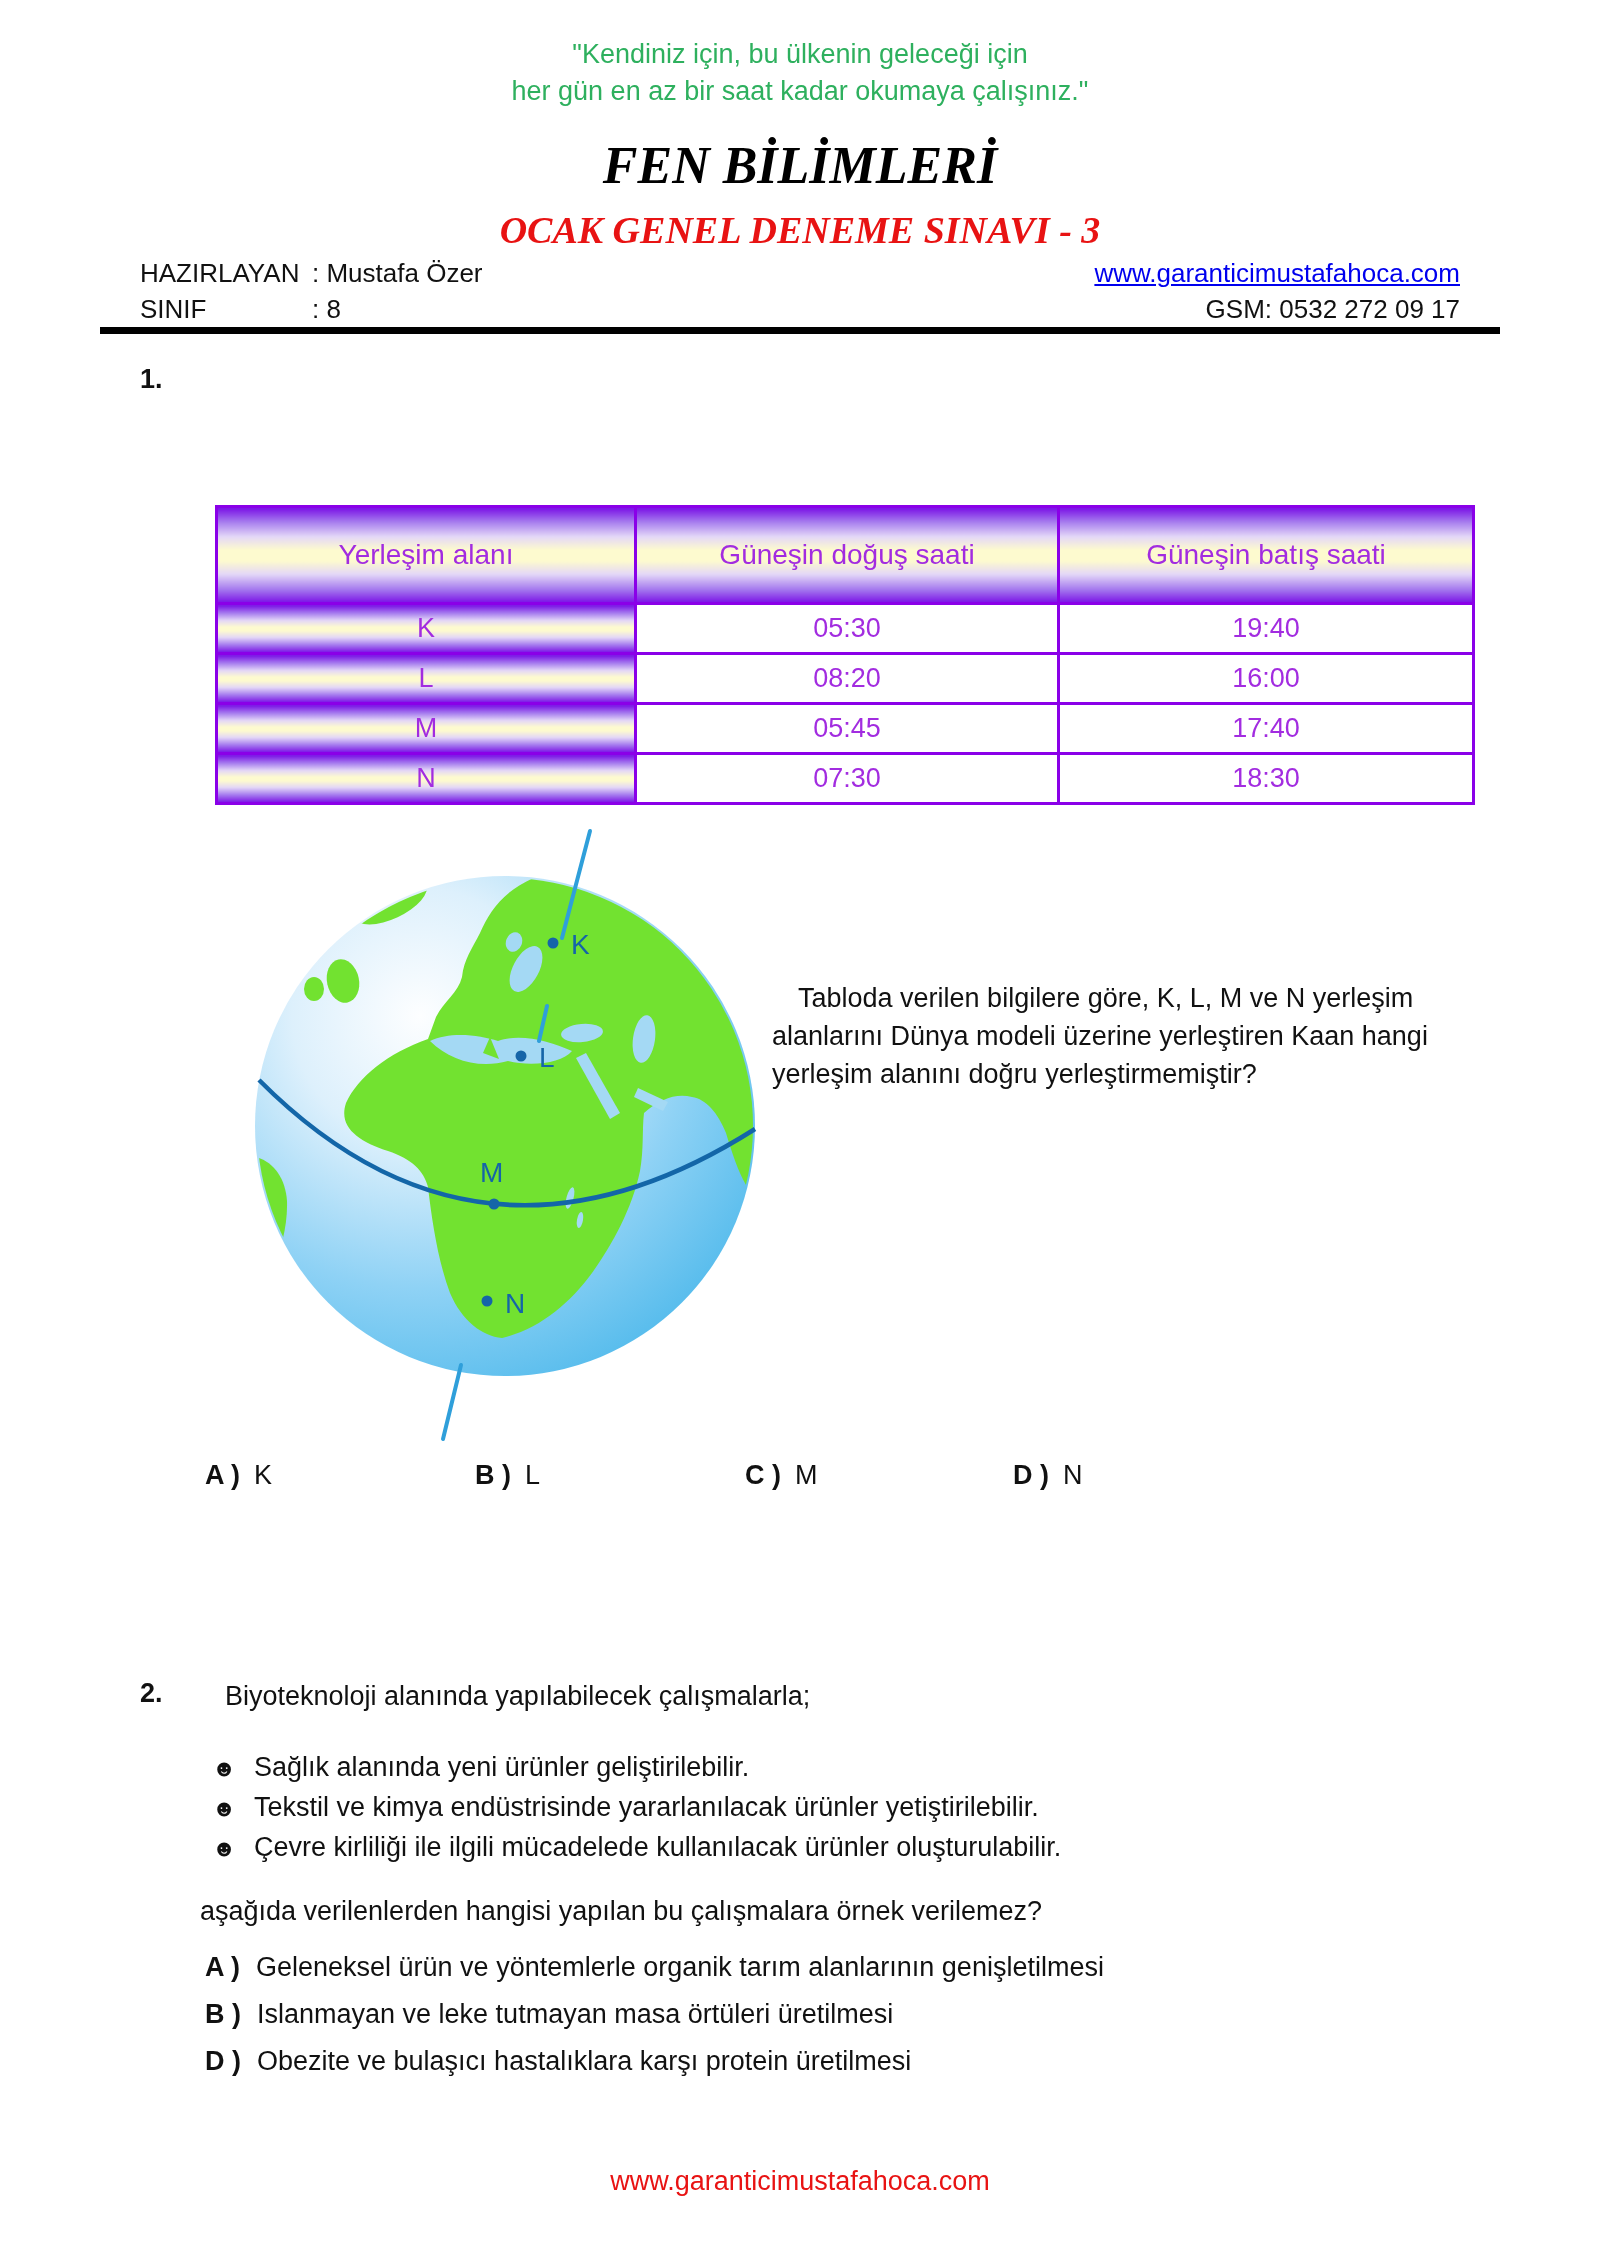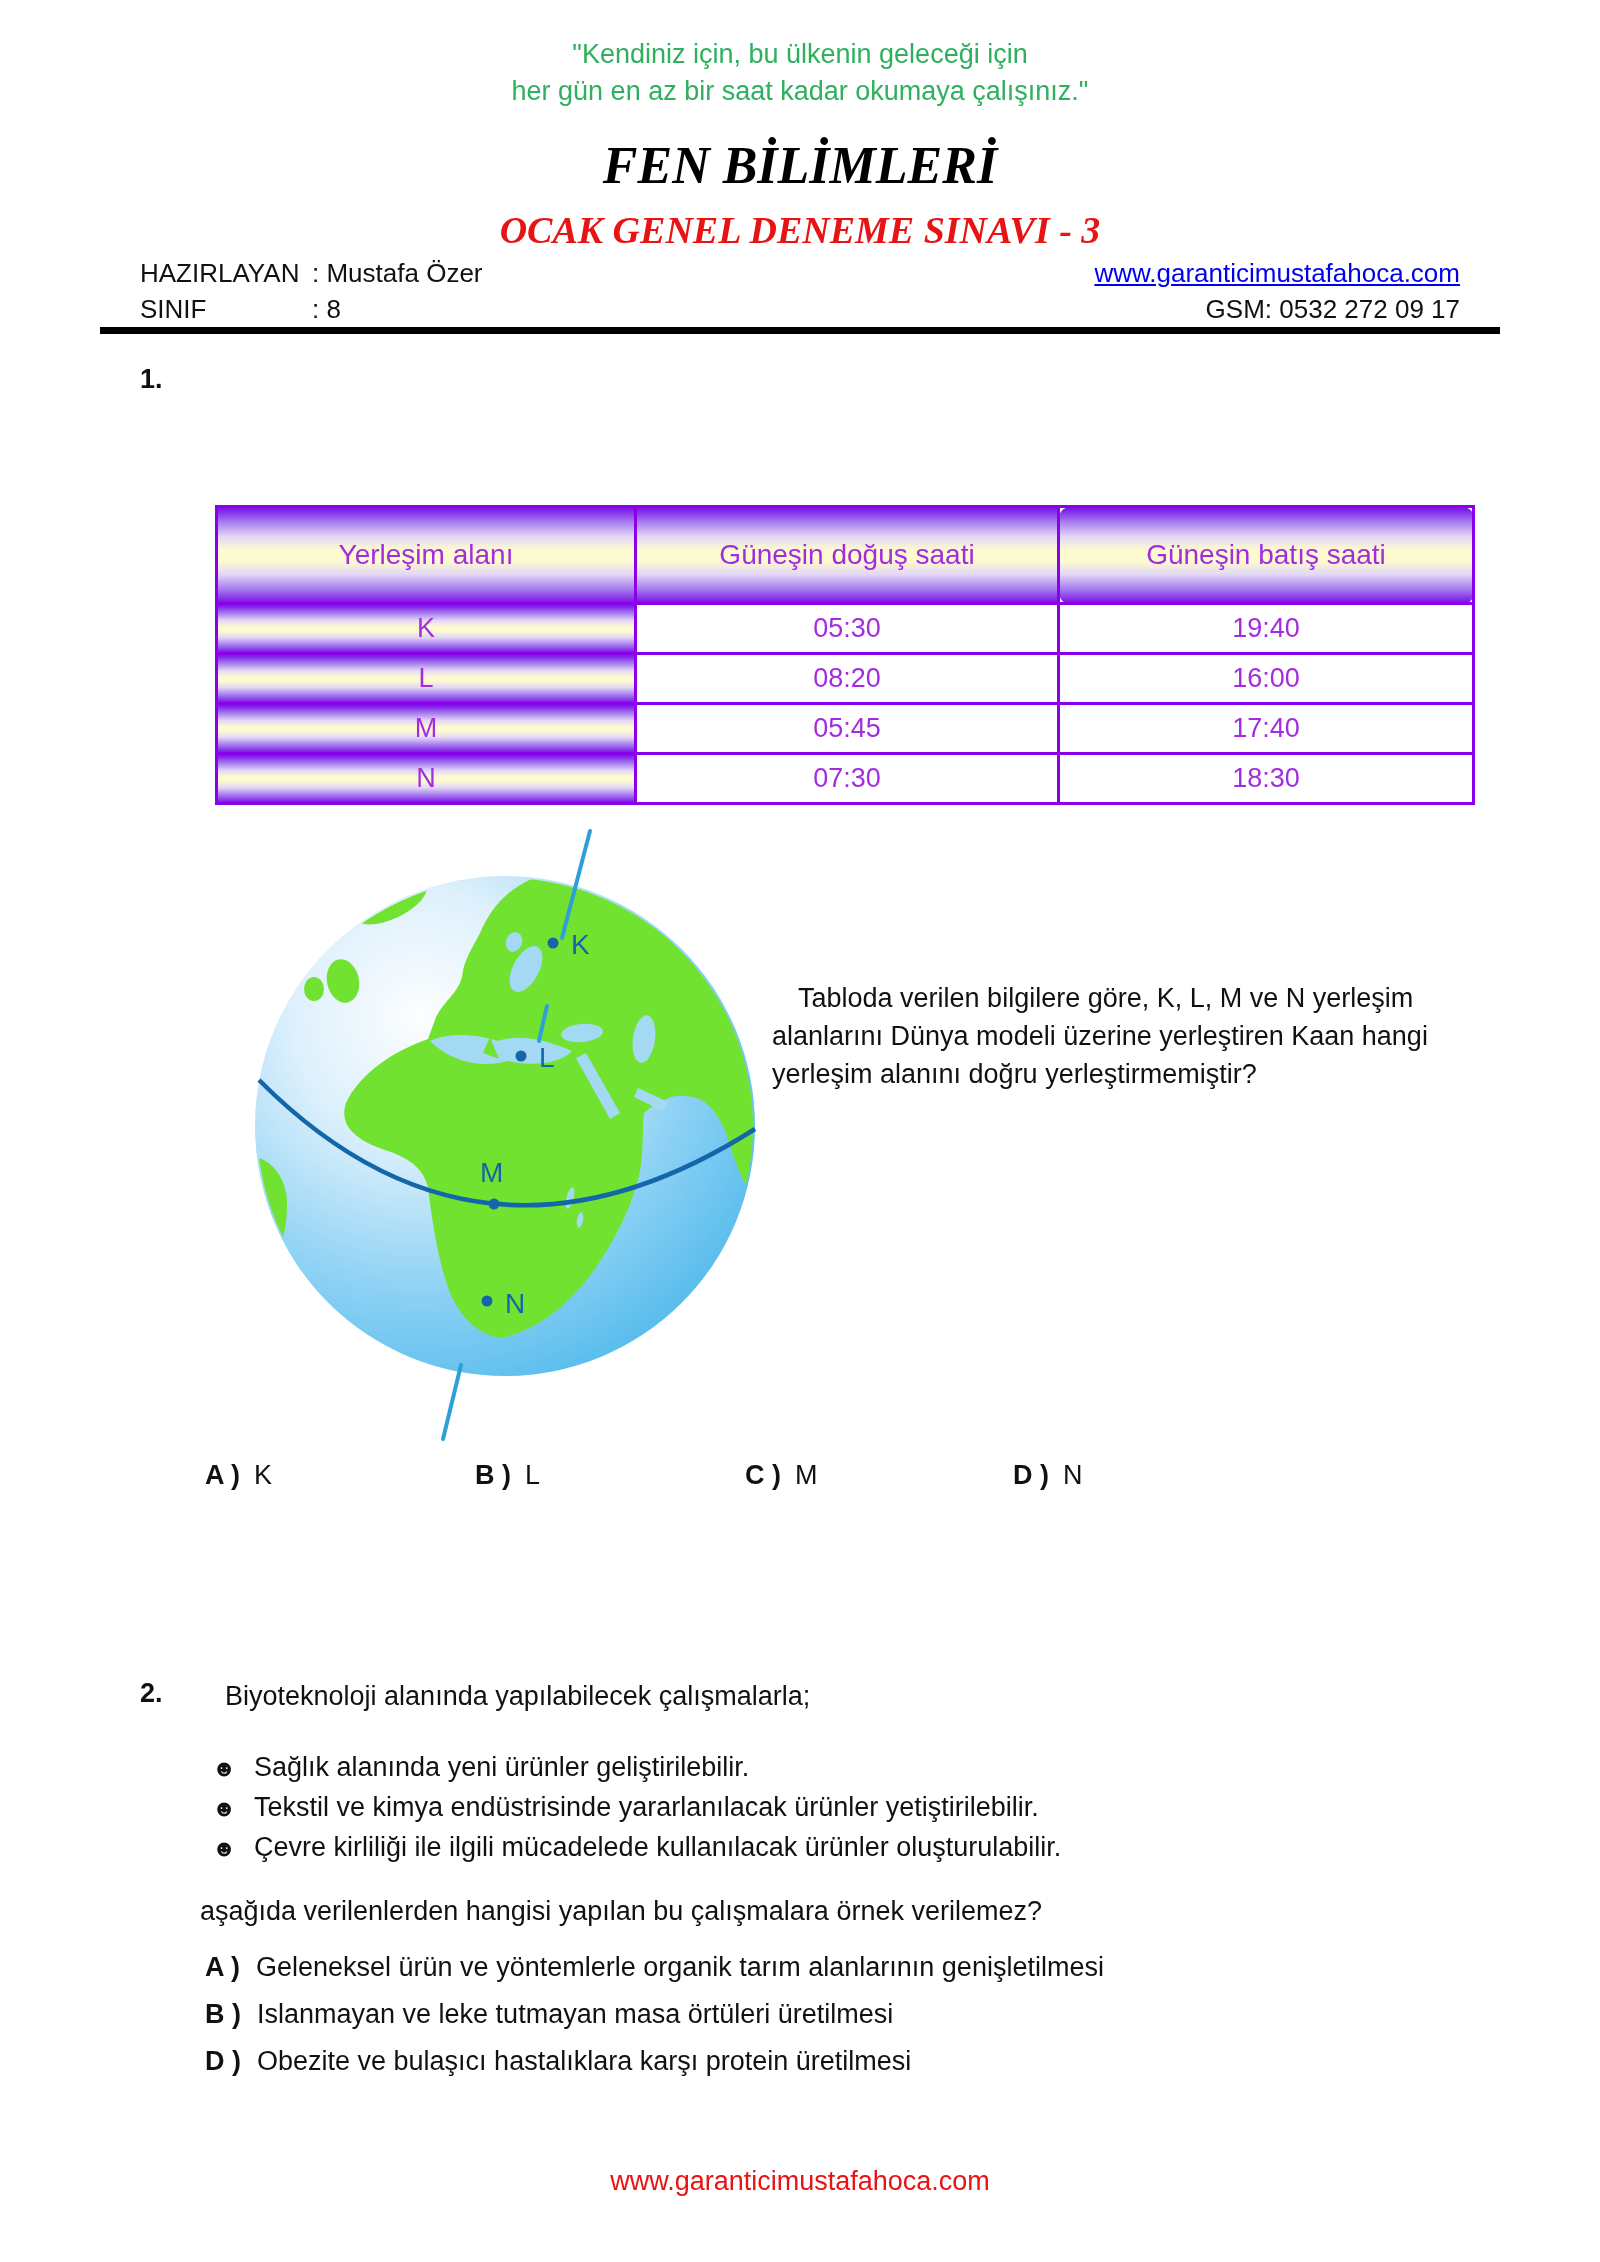--- a/index.html
+++ b/index.html
@@ -98,21 +98,21 @@
 
   <div class="hrule"></div>
 
   <div class="qnum" style="left:140px;top:364px;">1.</div>
 
   <table class="gtable">
     <tbody>
         <tr>
       <th class="hdr" style="width:400px;">Yerleşim alanı</th>
       <th class="hdr" style="width:404px;">Güneşin doğuş saati</th>
-      <th class="hdr" style="width:396px;border-radius:11px;">Güneşin batış saati</th>
+      <th class="hdr" style="width:396px;">Güneşin batış saati</th>
     </tr>
     <tr class="datarow">
       <td class="rowhead">K</td>
       <td>05:30</td>
       <td>19:40</td>
     </tr>
     <tr class="datarow">
       <td class="rowhead">L</td>
       <td>08:20</td>
       <td>16:00</td>

